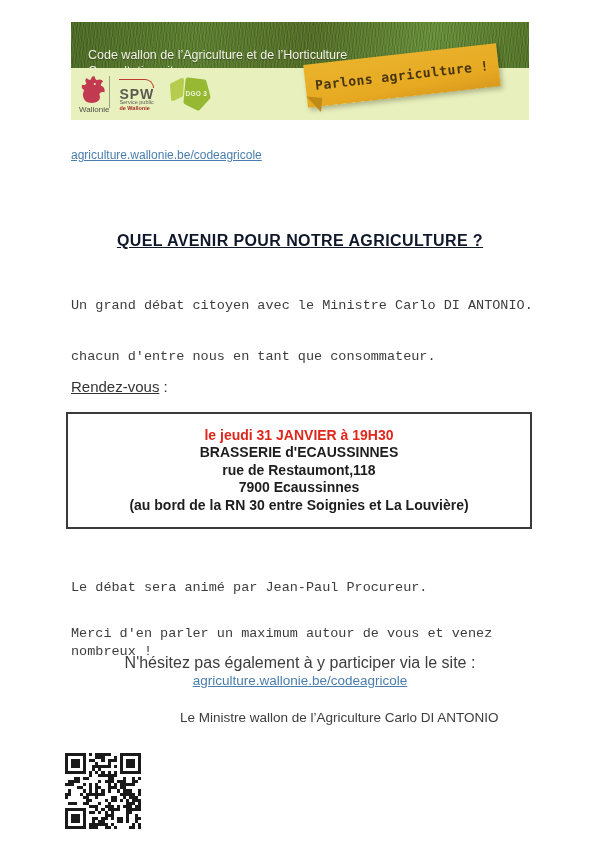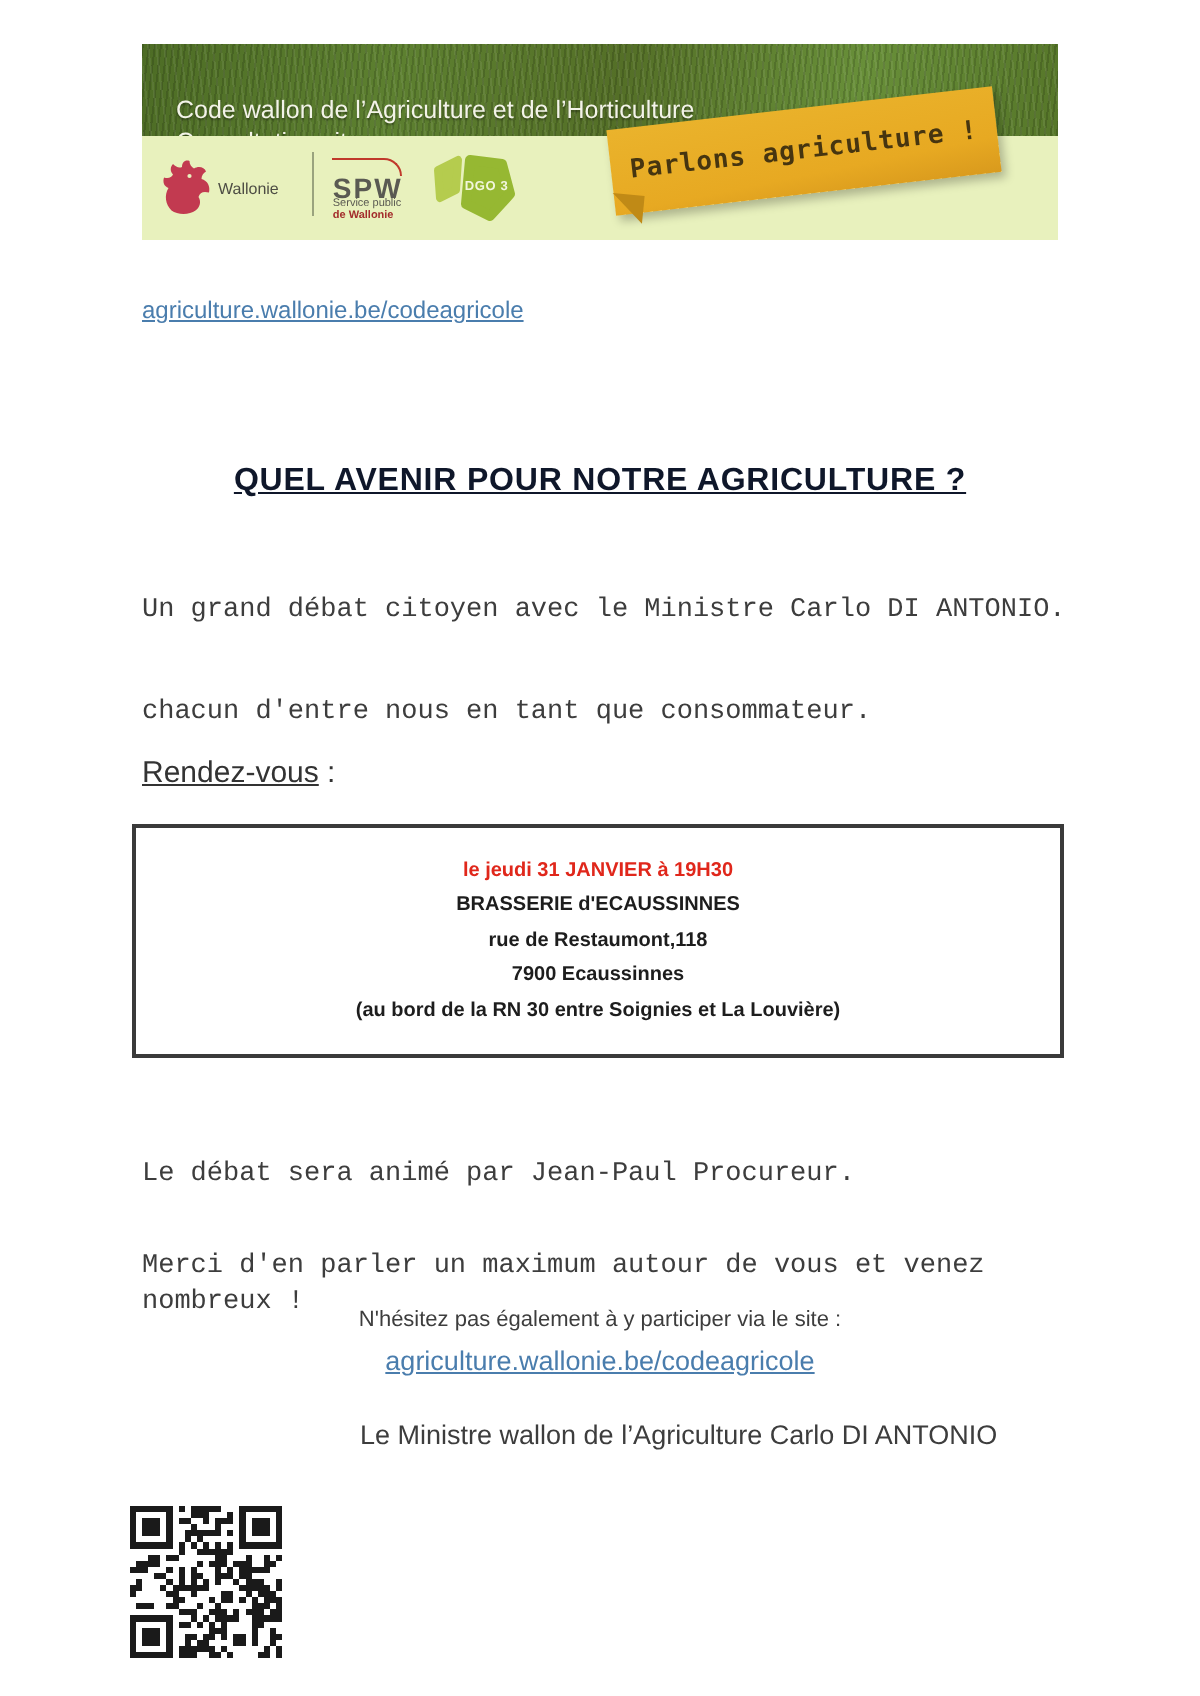--- a/index.html
+++ b/index.html
@@ -15,21 +15,21 @@
       repeating-linear-gradient(83deg, rgba(255,255,255,0.07) 0 1px, rgba(0,0,0,0) 1px 4px),
       repeating-linear-gradient(97deg, rgba(0,0,0,0.14) 0 1px, rgba(0,0,0,0) 1px 3px),
       linear-gradient(100deg,#4d6c25 0%,#5d8030 28%,#546f27 52%,#688f39 78%,#567629 100%);
   }
   .grass-text{position:absolute;left:17px;top:8px;color:#f3f3e8;font-size:12.5px;line-height:15.5px;text-shadow:0 1px 1px rgba(0,0,0,0.35);margin-top:18px;}
   .band{
     position:absolute;left:0;top:46px;width:458px;height:52px;background:#e8f1bd;
     display:flex;align-items:center;
   }
   .logos{display:flex;align-items:center;height:100%;padding-left:8px;}
-  .logo-wallonie{display:flex;flex-direction:row;align-items:center;margin-right:17px;}
+  .logo-wallonie{display:flex;flex-direction:column;align-items:center;margin-right:0;}
   .logo-wallonie .txt{font-size:8px;color:#4d4d44;margin-top:0px;}
   .logo-sep{width:1px;height:32px;background:#9aa37e;margin:0 9px 4px 0;}
   .logo-spw{display:flex;flex-direction:column;align-items:flex-start;margin-right:14px;margin-top:2px;}
   .spw-word{font-size:14px;font-weight:bold;color:#5a5a52;letter-spacing:1px;line-height:10px;}
   .spw-sub{font-size:5.5px;color:#5a5a52;line-height:6.5px;}
   .spw-sub.red{color:#a32c2c;font-weight:bold;}
   .spw-arc{width:34px;height:8px;border:solid #c0392b;border-width:1.5px 1.5px 0 0;border-radius:0 14px 0 0;margin-bottom:1px;}
   
   .note{
     position:absolute;left:234px;top:32px;width:194px;height:43px;
@@ -58,26 +58,26 @@
   .doc-title span{text-decoration:underline;}
   .para{position:absolute;left:71px;font-size:13.5px;line-height:18px;color:#3d3d3d;width:470px;font-family:Liberation Mono, monospace;}
   .p1{top:283px;}
   .p2{top:316px;}
   .rdv{position:absolute;left:71px;top:378px;font-size:15px;color:#333;}
   .rdv .u{text-decoration:underline;}
   .event-box{
     position:absolute;left:66px;top:412px;width:462px;height:113px;
     border:2px solid #3a3a3a;background:#fff;
     display:flex;flex-direction:column;align-items:center;justify-content:center;
-    text-align:center;font-size:10px;font-weight:bold;line-height:17.5px;color:#1d1d1d;
+    text-align:center;font-size:14px;font-weight:bold;line-height:17.5px;color:#1d1d1d;
   }
   .event-red{color:#e0271b;}
   .p3{top:565px;}
   .p4{top:611px;}
-  .invite{position:absolute;left:0;top:654px;width:600px;text-align:center;font-size:11px;color:#3d3d3d;}
+  .invite{position:absolute;left:0;top:654px;width:600px;text-align:center;font-size:16px;color:#3d3d3d;}
   .mid-link{position:absolute;left:0;top:673px;width:600px;text-align:center;font-size:13.5px;}
   .signature{position:absolute;left:180px;top:710px;font-size:13.5px;color:#3d3d3d;}
   
   .qr{position:absolute;left:65px;top:752px;width:76px;height:78px;}
   svg{display:block;}
 </style>
 </head>
 <body>
 
 <div class="banner">

